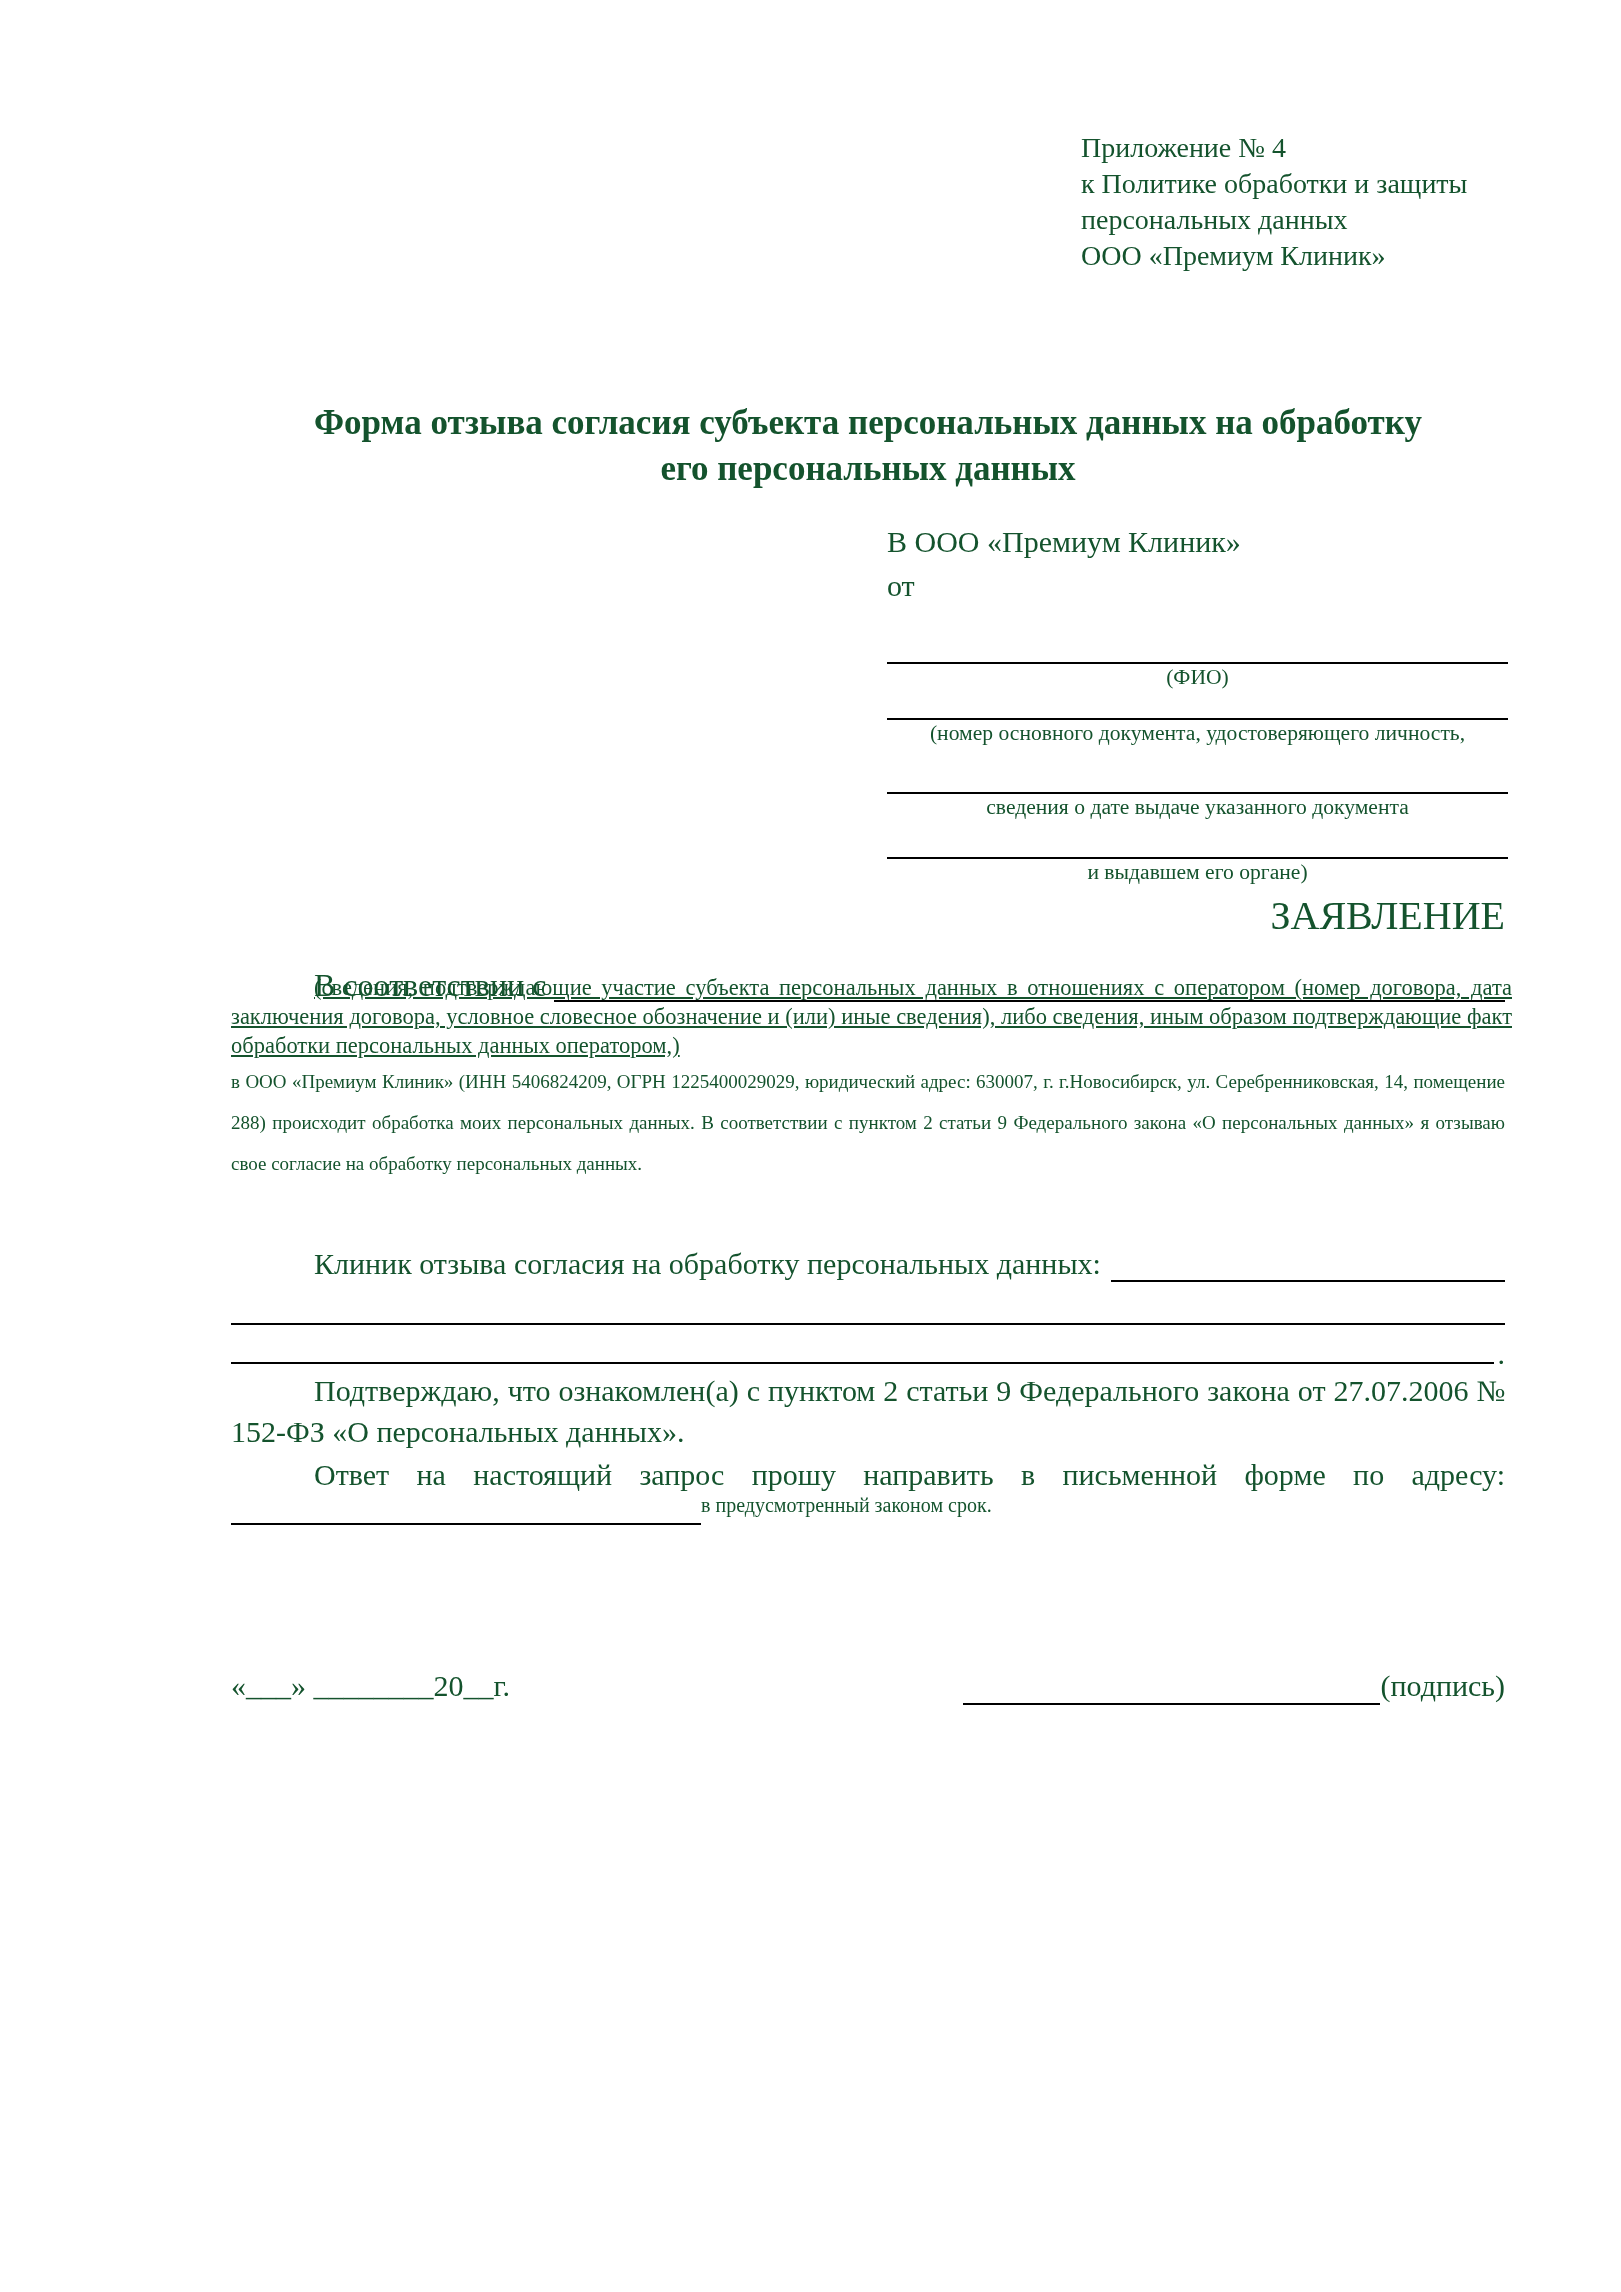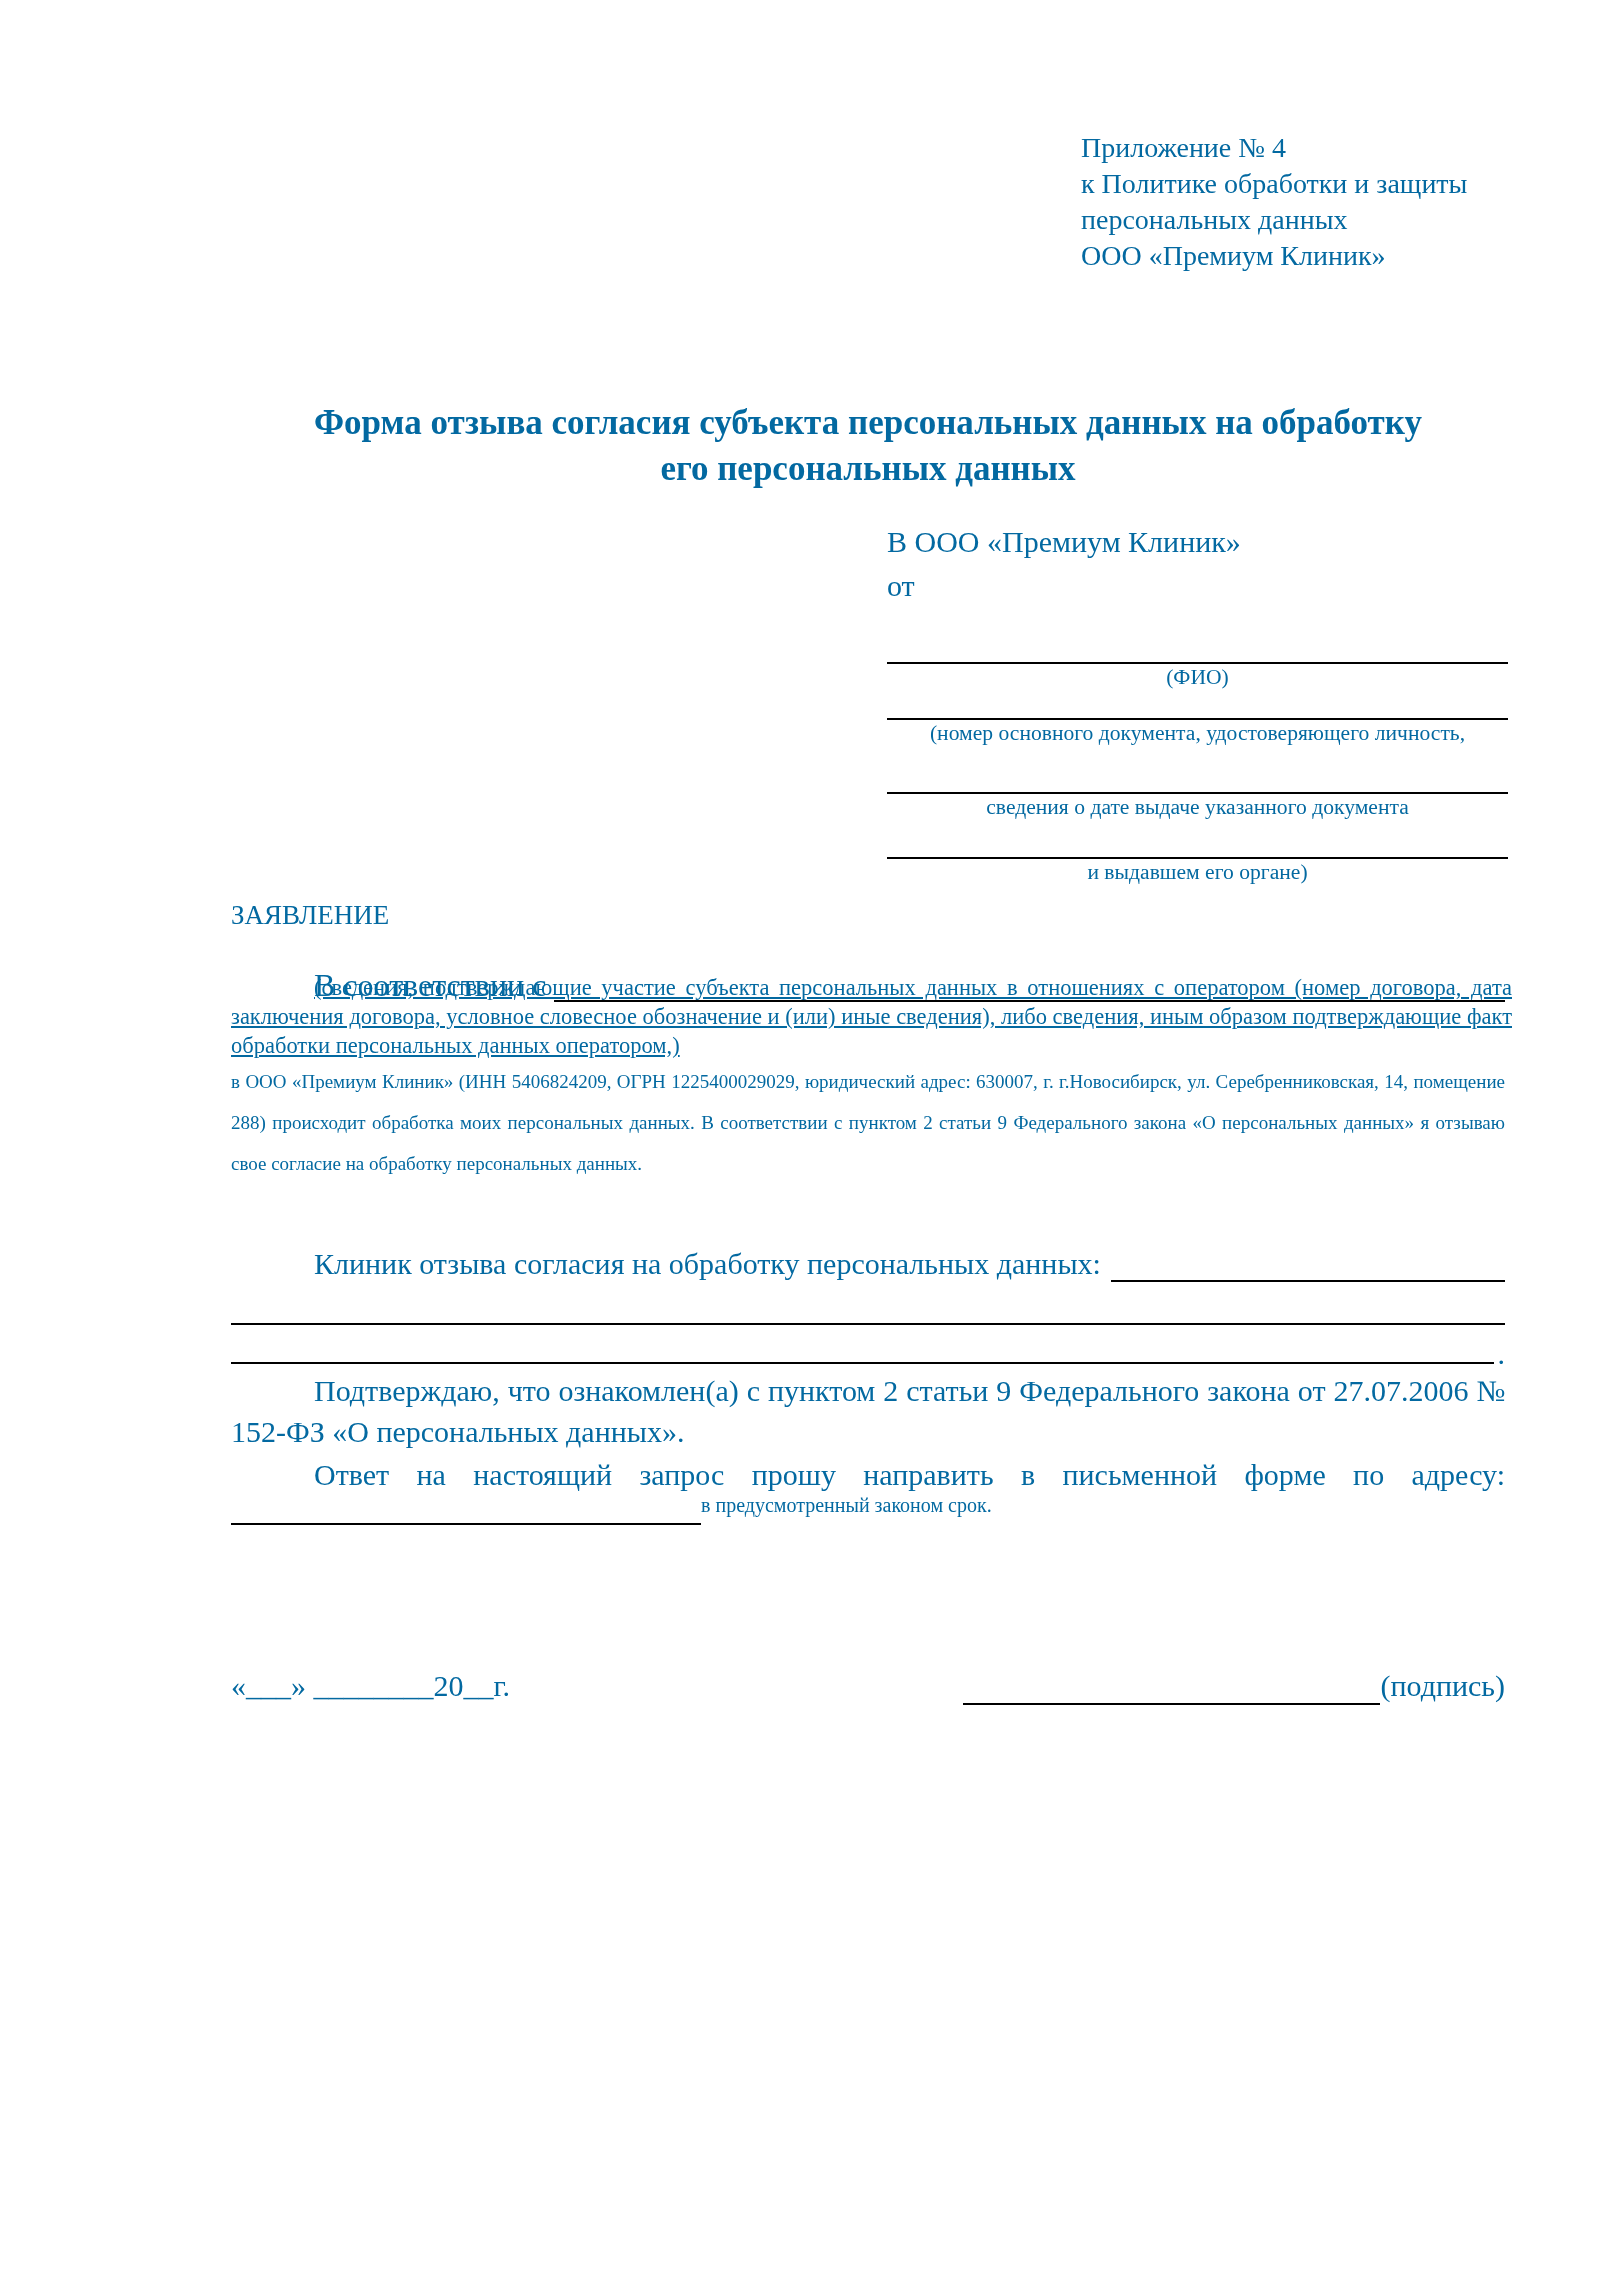--- a/index.html
+++ b/index.html
@@ -1,39 +1,39 @@
 <!DOCTYPE html>
 <html lang="ru"><head>
 <meta charset="utf-8">
 <style>
   html,body{margin:0;padding:0;background:#fff;}
   .page{
     position:relative;
     width:1621px;height:2293px;
     background:#ffffff;
-    color:#0369a1;
+    color:#14532d;
     font-family:"Liberation Serif","DejaVu Serif",serif;
     overflow:hidden;
   }
   .abs{position:absolute;}
   
   .header-block{left:1081px;top:130px;width:421px;font-size:28px;line-height:36px;}
   
   .doc-title{left:231px;top:400px;width:1274px;text-align:center;font-weight:bold;font-size:35px;line-height:46px;}
   
   .recipient{left:887px;top:522px;width:621px;font-size:30px;line-height:39px;}
   .recipient .from{margin-top:4.9px;}
   .u-line{border-bottom:2.9px solid #000;height:0;}
   .caption{font-size:21.6px;line-height:26.5px;text-align:center;}
   .rec-line1{margin-top:57px;}
   .rec-line2{margin-top:28px;}
   .rec-line3{margin-top:45px;}
   .rec-line4{margin-top:37px;}
   
-  .statement-heading{left:231px;top:897px;width:1274px;text-align:left;font-size:27px;line-height:37px;font-family:Liberation Serif, serif;}
+  .statement-heading{left:231px;top:897px;width:1274px;text-align:right;font-size:40px;line-height:37px;font-family:Liberation Serif, serif;}
   .accordance{left:231px;top:937px;width:1274px;display:flex;font-size:32px;line-height:33px;margin-top:32px;}
   .accordance .indent{width:83px;flex:none;}
   .accordance .fill{flex:1;border-bottom:2.9px solid #000;margin-left:7.8px;}
   .fine-print{left:231px;top:973px;width:1281px;font-size:22.5px;line-height:29px;text-align:justify;text-align-last:left;text-indent:83px;text-decoration:underline;}
   .body-para{left:231px;top:1061px;width:1274px;font-size:19px;line-height:41px;text-align:justify;text-align-last:left;}
   .reason-row{left:231px;top:1245px;width:1274px;display:flex;font-size:30px;line-height:37px;}
   .reason-row .indent{width:83px;flex:none;}
   .reason-row .fill{flex:1;border-bottom:2.9px solid #000;margin-left:9.8px;min-width:118px;}
   .blank-lines{left:231px;top:1286px;width:1274px;font-size:30px;}
   .blank-lines .row{height:39px;display:flex;align-items:flex-end;}

